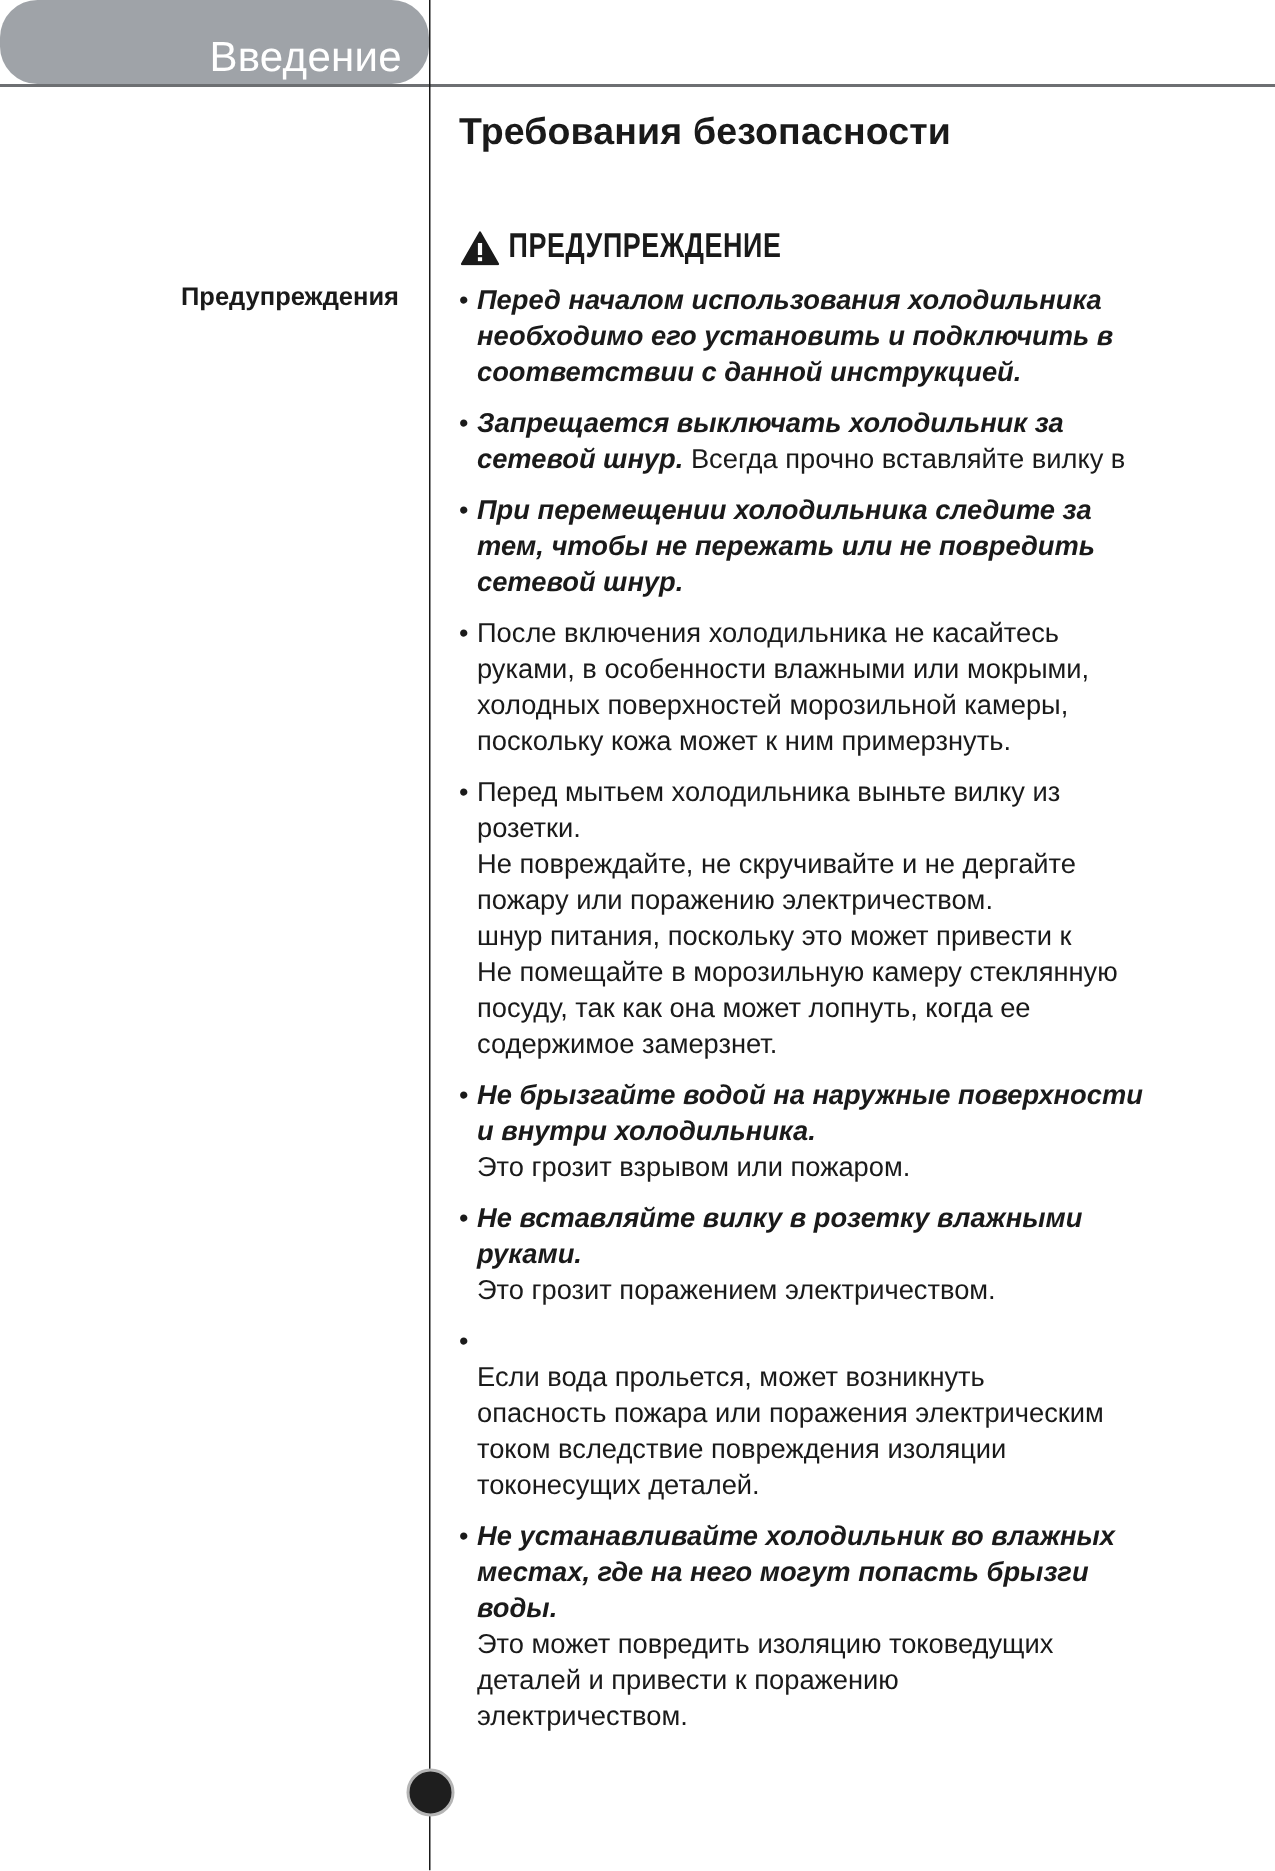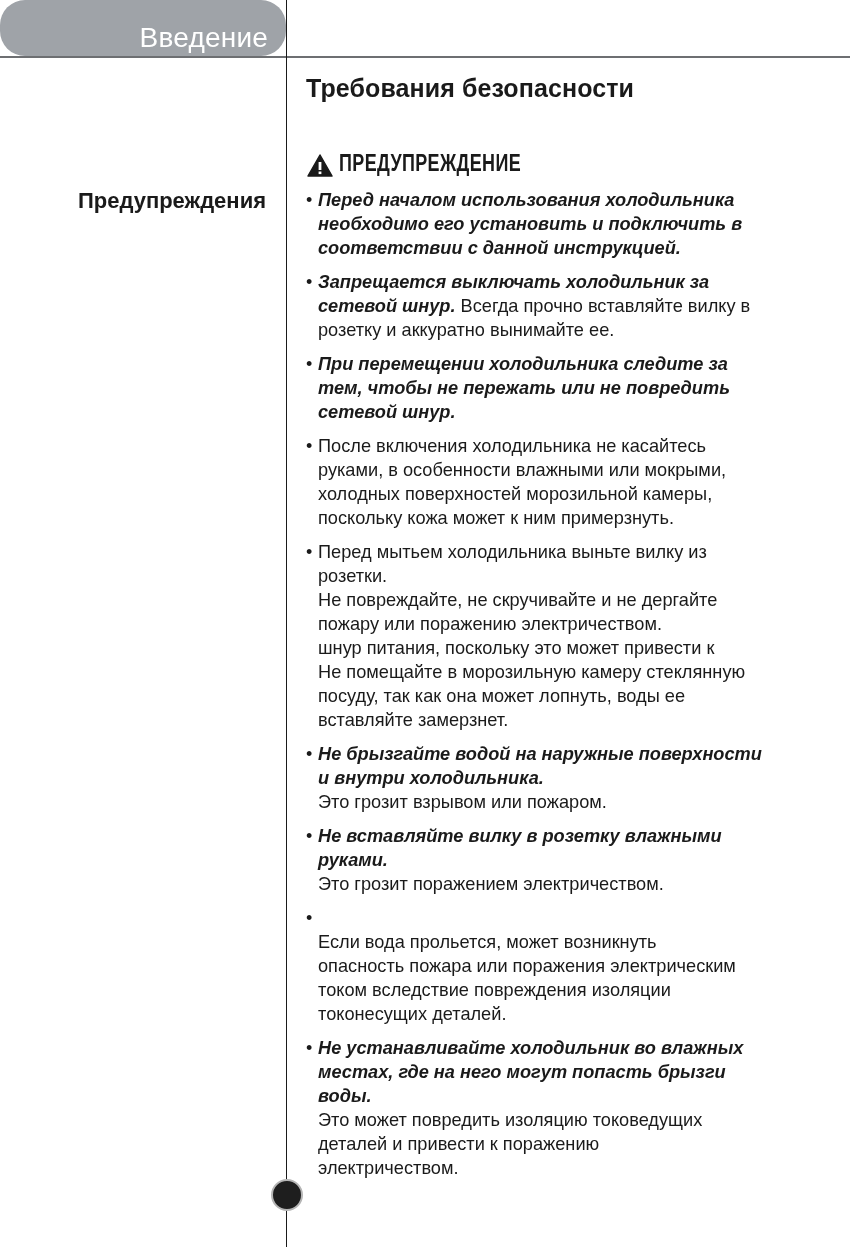--- a/index.html
+++ b/index.html
@@ -88,21 +88,21 @@
       transform: scaleX(0.78);
       transform-origin: left center;
       letter-spacing: 0.5px;
       color: #1a1a1a;
       font-family: "Liberation Sans", sans-serif;
     }
     .side-label {
       position: absolute;
       right: 584px;
       top: 188px;
-      font-size: 22px;
+      font-size: 17px;
       font-weight: bold;
       color: #1a1a1a;
       white-space: nowrap;
     }
     .content {
       position: absolute;
       left: 306px;
       top: 188px;
       width: 520px;
     }
@@ -162,21 +162,20 @@
     <span class="line bold">необходимо его установить и подключить в</span>
     <span class="line bold">соответствии с данной инструкцией.</span>
   </div>
 
   <div class="item">
     <span class="bullet">•</span>
     <span class="line bold">Запрещается выключать холодильник за</span>
     <span class="line">
       <span class="bold">сетевой шнур.</span><span class="inline-normal"> Всегда прочно вставляйте вилку в</span>
     </span>
-    <span class="line">розетку и аккуратно вынимайте ее.</span>
   </div>
 
   <div class="item">
     <span class="bullet">•</span>
     <span class="line bold">При перемещении холодильника следите за</span>
     <span class="line bold">тем, чтобы не пережать или не повредить</span>
     <span class="line bold">сетевой шнур.</span>
   </div>
 
   <div class="item">
@@ -188,22 +187,22 @@
   </div>
 
   <div class="item">
     <span class="bullet">•</span>
     <span class="line">Перед мытьем холодильника выньте вилку из</span>
     <span class="line">розетки.</span>
     <span class="line">Не повреждайте, не скручивайте и не дергайте</span>
     <span class="line">пожару или поражению электричеством.</span>
     <span class="line">шнур питания, поскольку это может привести к</span>
     <span class="line">Не помещайте в морозильную камеру стеклянную</span>
-    <span class="line">посуду, так как она может лопнуть, воды ее</span>
-    <span class="line">вставляйте замерзнет.</span>
+    <span class="line">посуду, так как она может лопнуть, когда ее</span>
+    <span class="line">содержимое замерзнет.</span>
   </div>
 
   <div class="item">
     <span class="bullet">•</span>
     <span class="line bold">Не брызгайте водой на наружные поверхности</span>
     <span class="line bold">и внутри холодильника.</span>
     <span class="line">Это грозит взрывом или пожаром.</span>
   </div>
 
   <div class="item">

